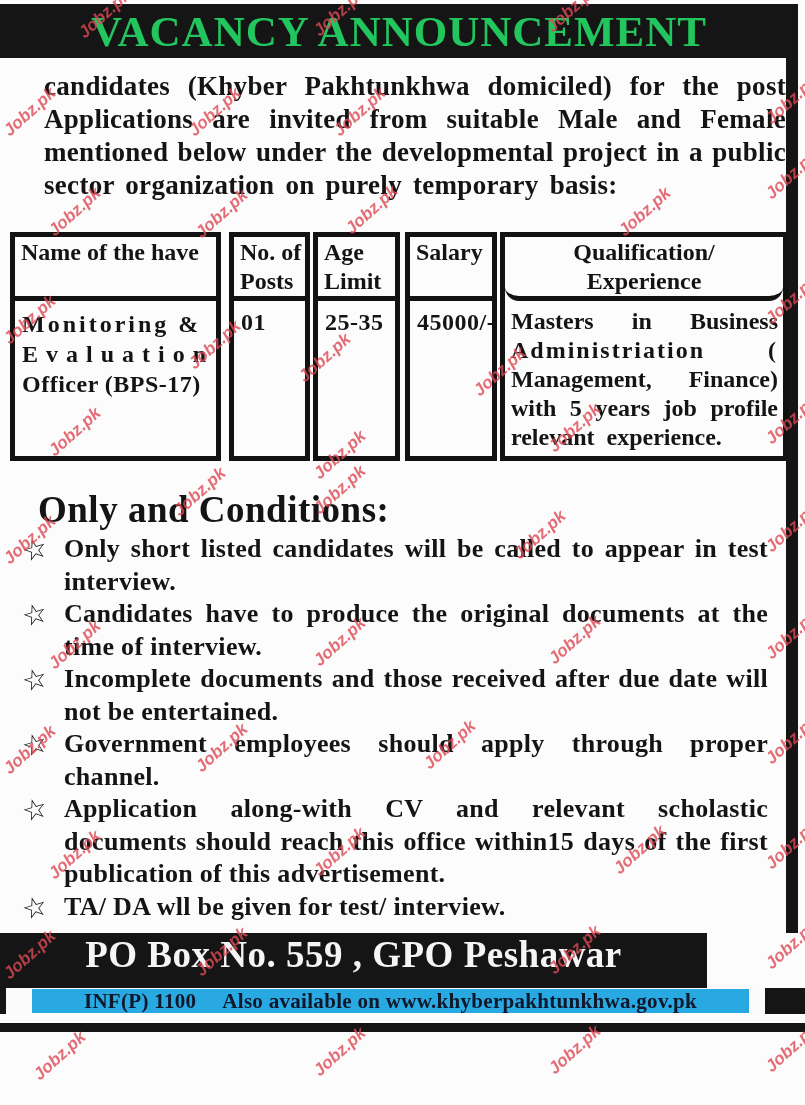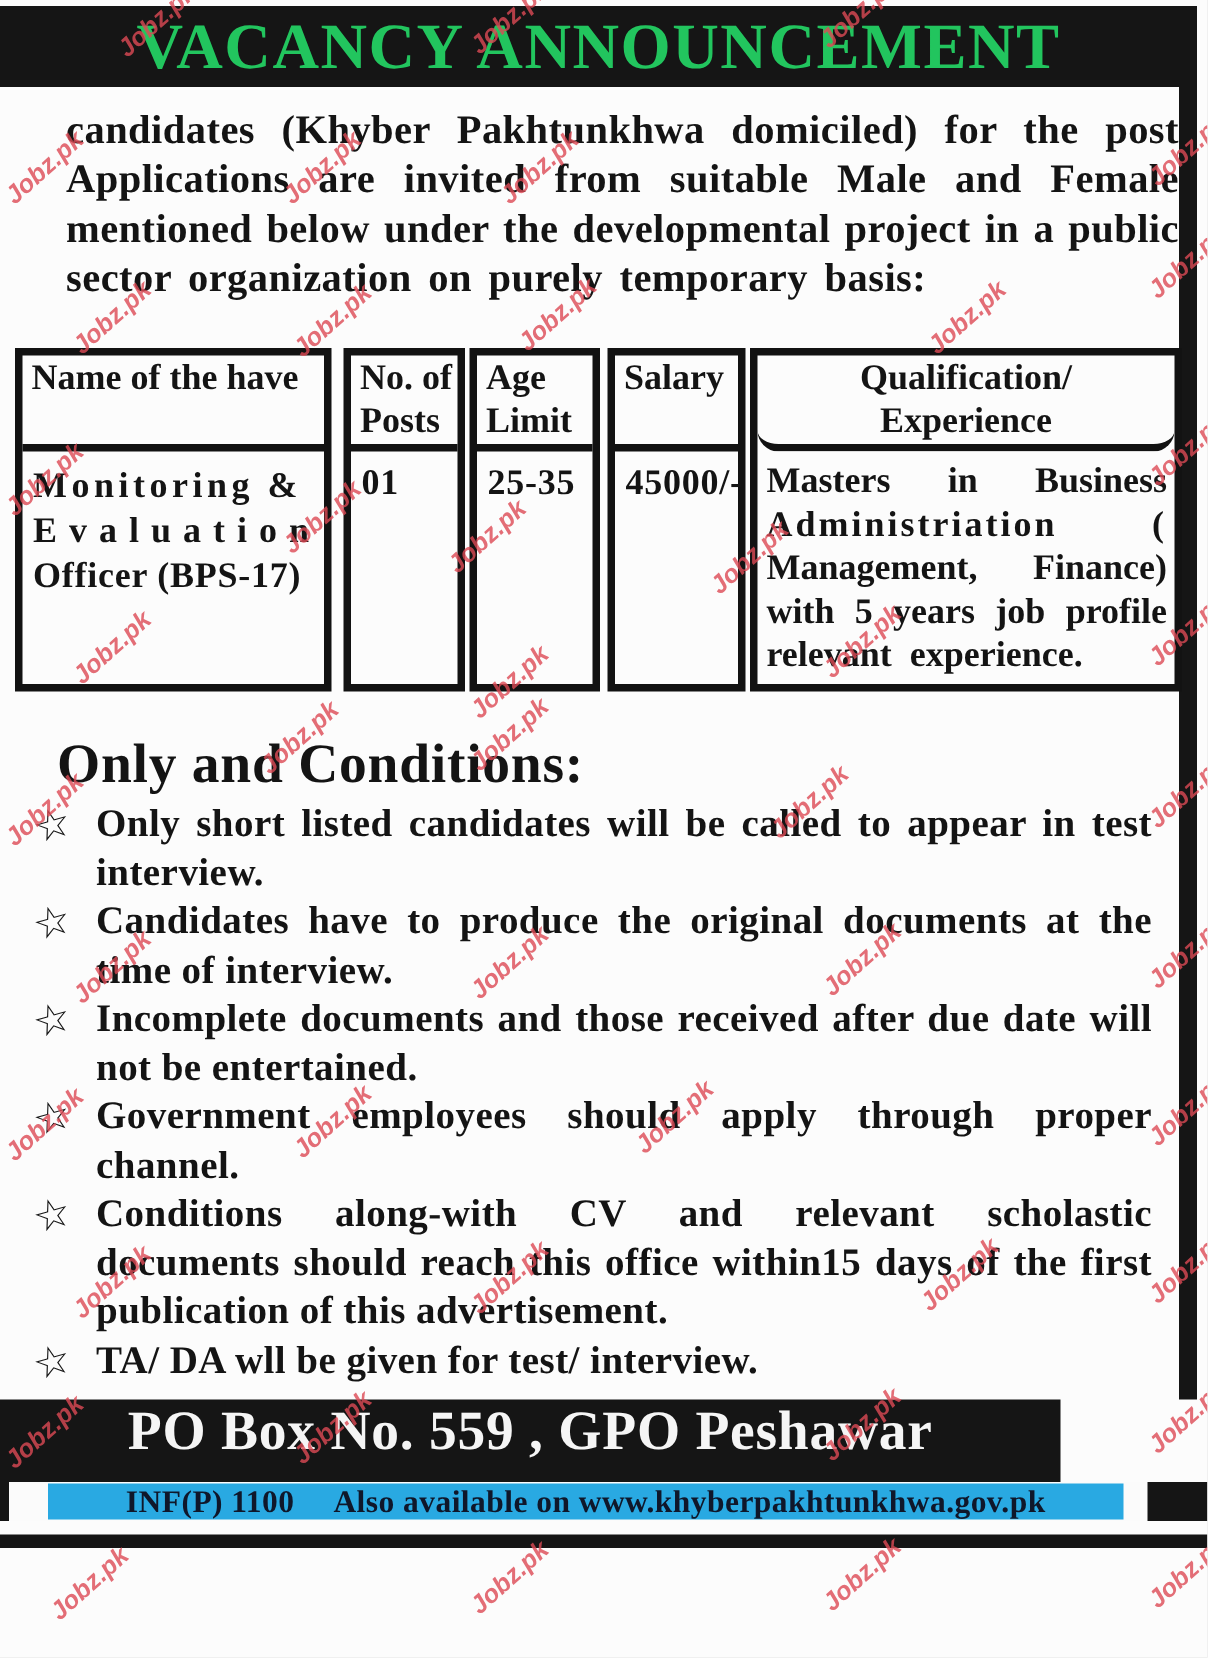--- a/index.html
+++ b/index.html
@@ -182,21 +182,21 @@
       </div>
       <div class="trow">
         <span class="star">☆</span>
         <div class="ttext justify">Government employees should apply through proper</div>
       </div>
       <div class="trow">
         <div class="ttext">channel.</div>
       </div>
       <div class="trow">
         <span class="star">☆</span>
-        <div class="ttext justify">Conditions along-with CV and relevant scholastic</div>
+        <div class="ttext justify">Application along-with CV and relevant scholastic</div>
       </div>
       <div class="trow">
         <div class="ttext justify">documents should reach this office within15 days of the first</div>
       </div>
       <div class="trow">
         <div class="ttext">publication of this advertisement.</div>
       </div>
       <div class="trow">
         <span class="star">☆</span>
         <div class="ttext">TA/ DA wll be given for test/ interview.</div>

